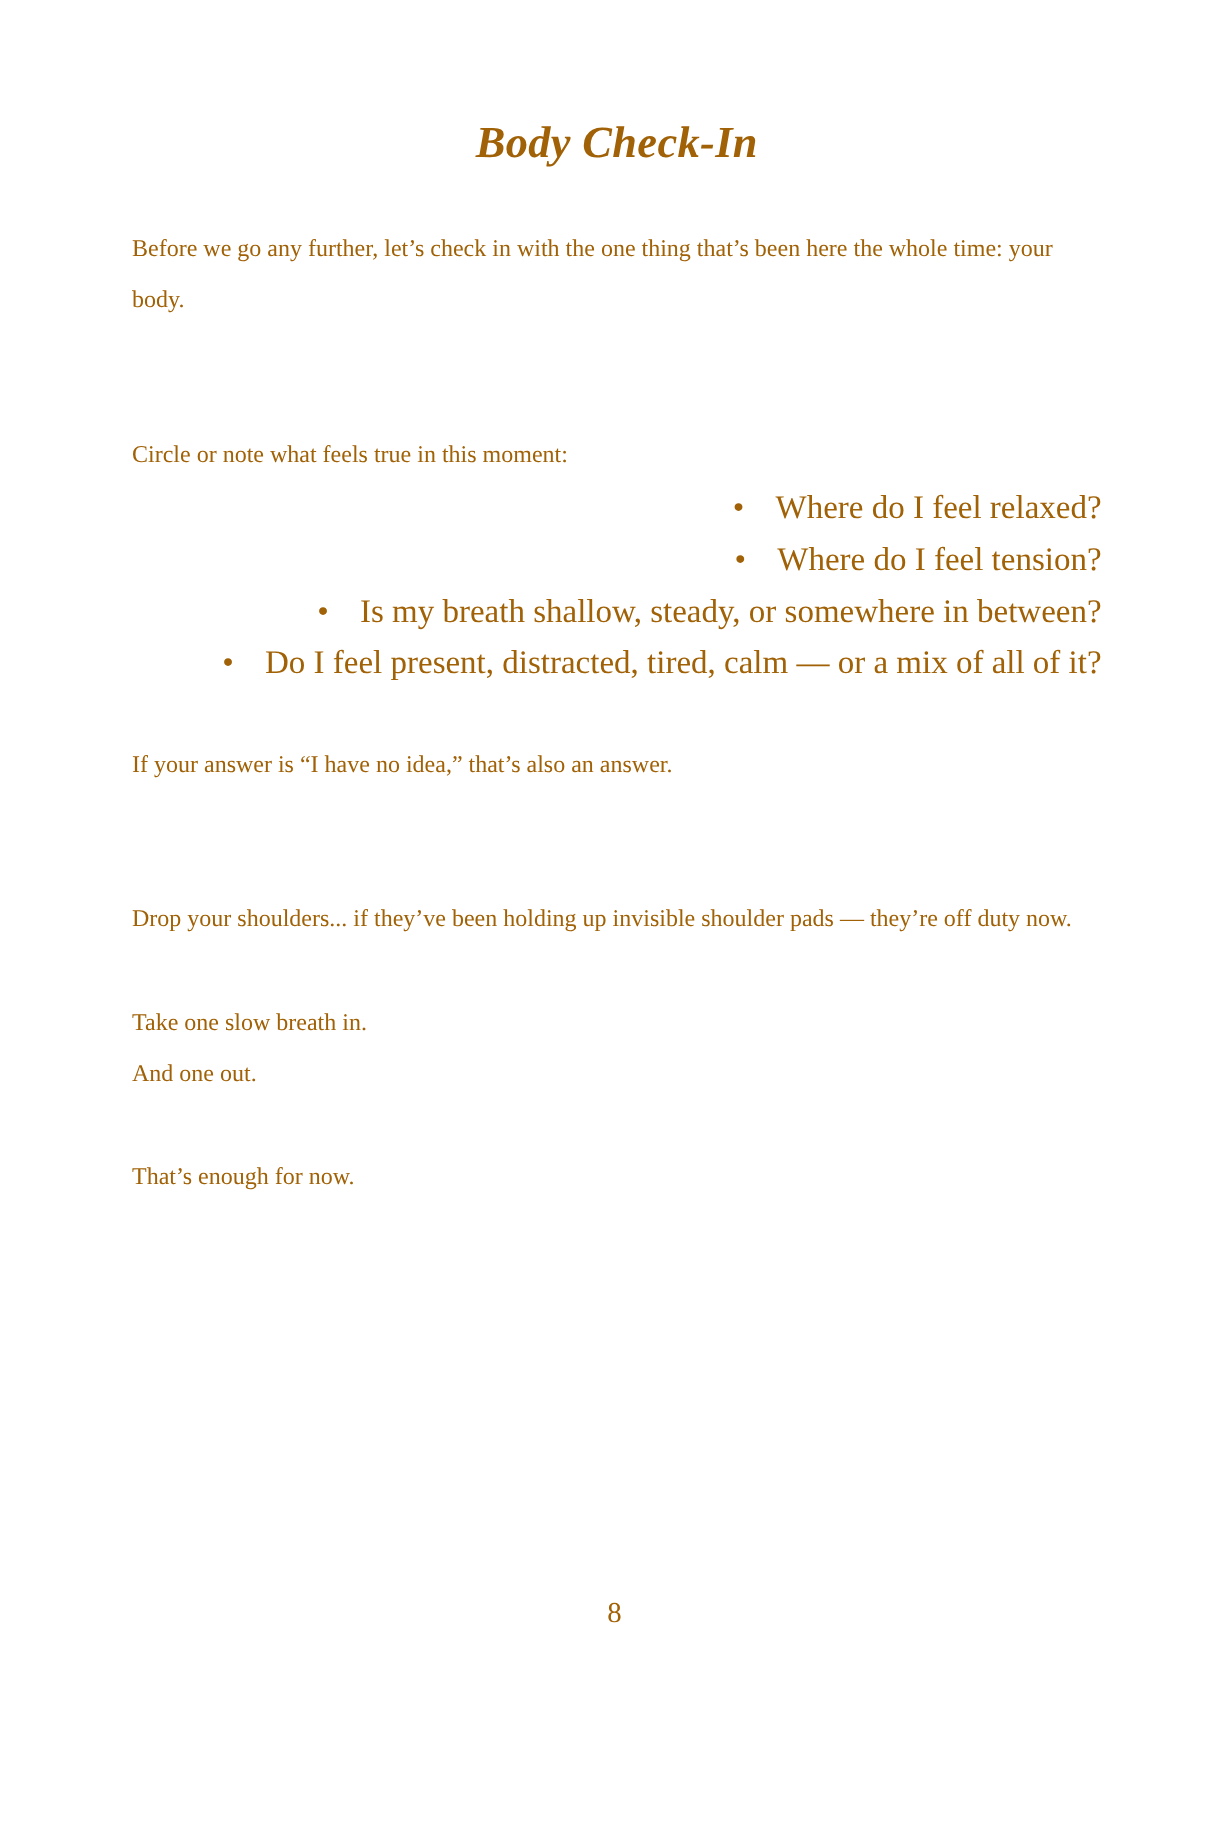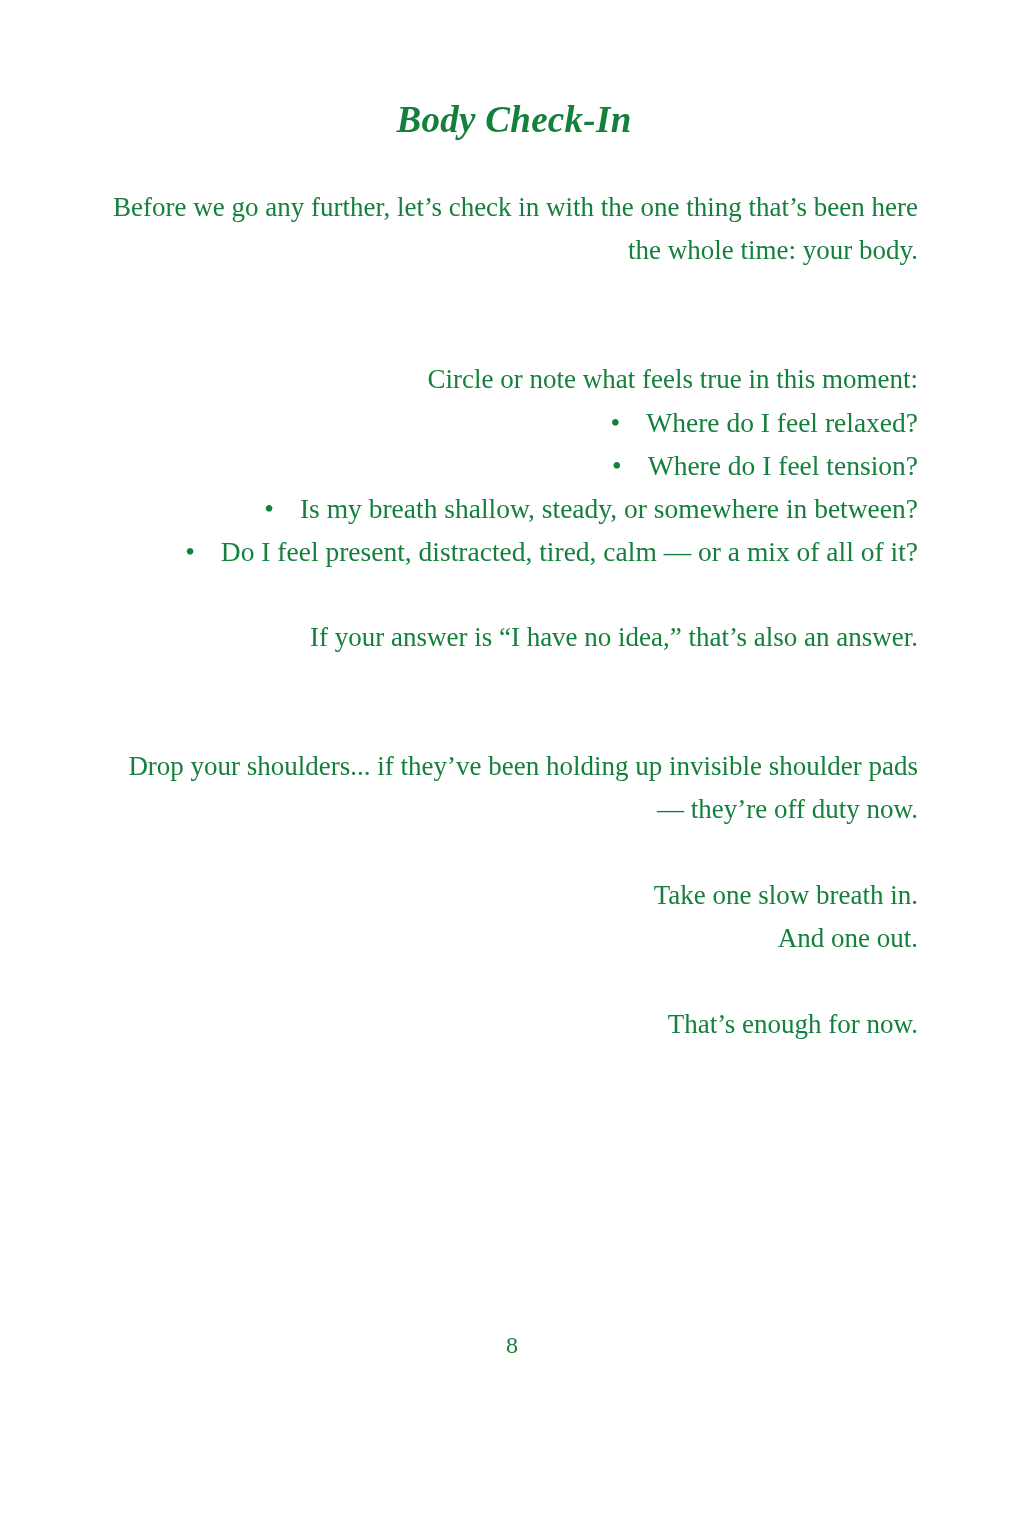--- a/index.html
+++ b/index.html
@@ -8,41 +8,41 @@
     background: #ffffff;
   }
   .page {
     position: relative;
     width: 1024px;
     height: 1536px;
     background: #ffffff;
     margin: 0 auto;
     overflow: hidden;
     font-family: "Liberation Serif", "DejaVu Serif", serif;
-    color: #15803d;
+    color: #a16207;
   }
   .content {
     position: absolute;
     left: 110px;
     top: 0;
     width: 808px;
   }
   .doc-title {
     font-size: 37px;
     font-weight: bold;
     font-style: italic;
     text-align: center;
     margin: 0;
     padding-top: 98px;
     line-height: 1.2;
     letter-spacing: 0.3px;
   }
   .block {
-    text-align: right;
-    font-size: 27px;
+    text-align: left;
+    font-size: 20px;
     line-height: 43px;
     margin: 0;
   }
   .spacer-lg { height: 43px; }
   .spacer-top { height: 44px; }
   .bullets {
     list-style: none;
     margin: 0;
     padding: 0;
     text-align: center;

